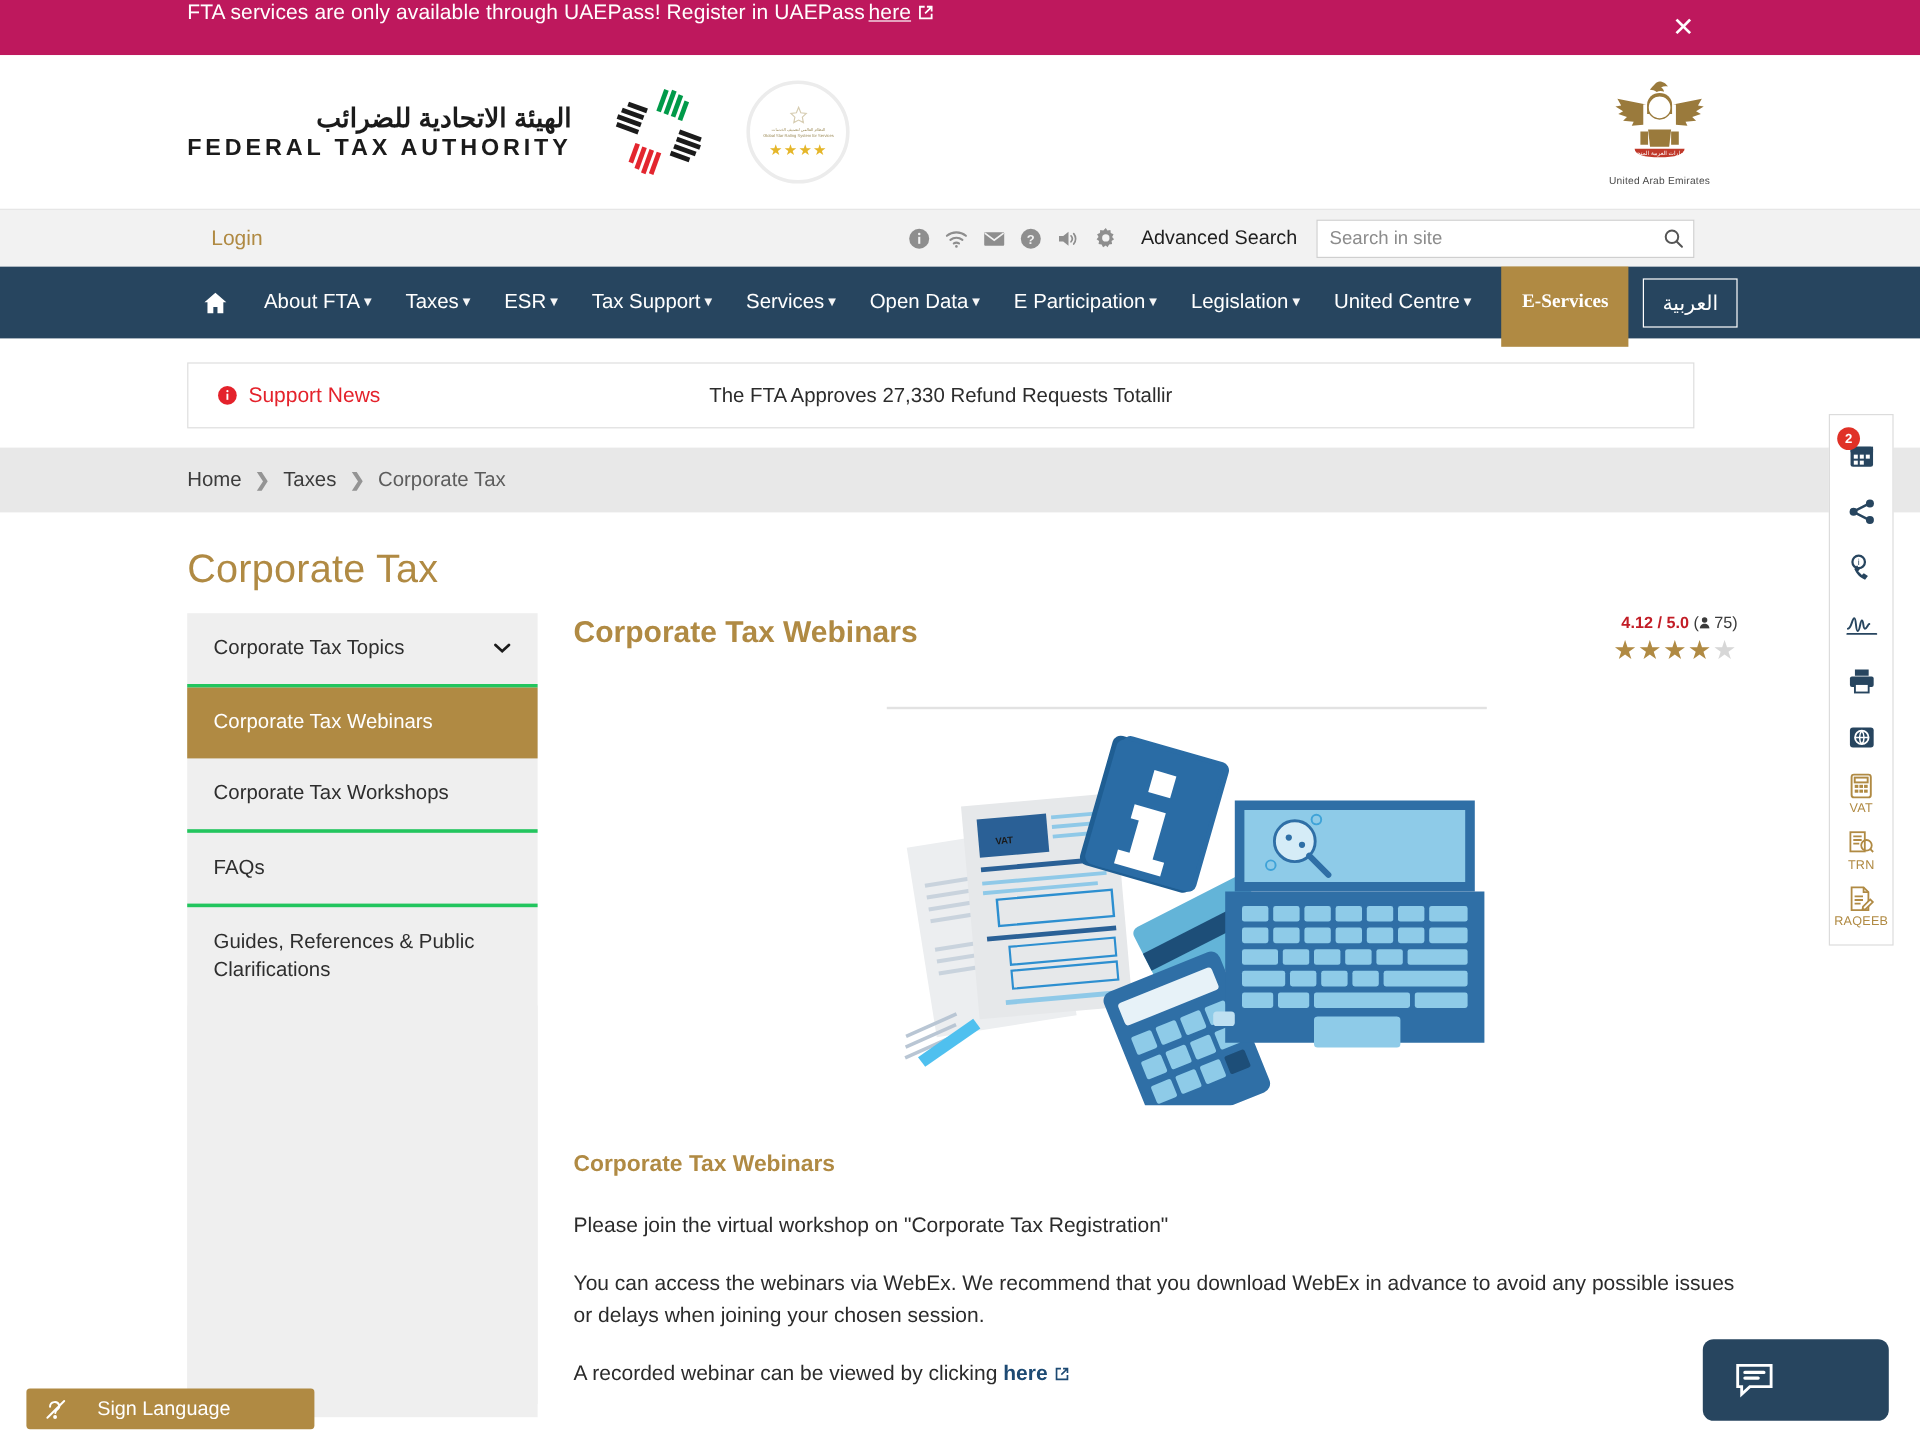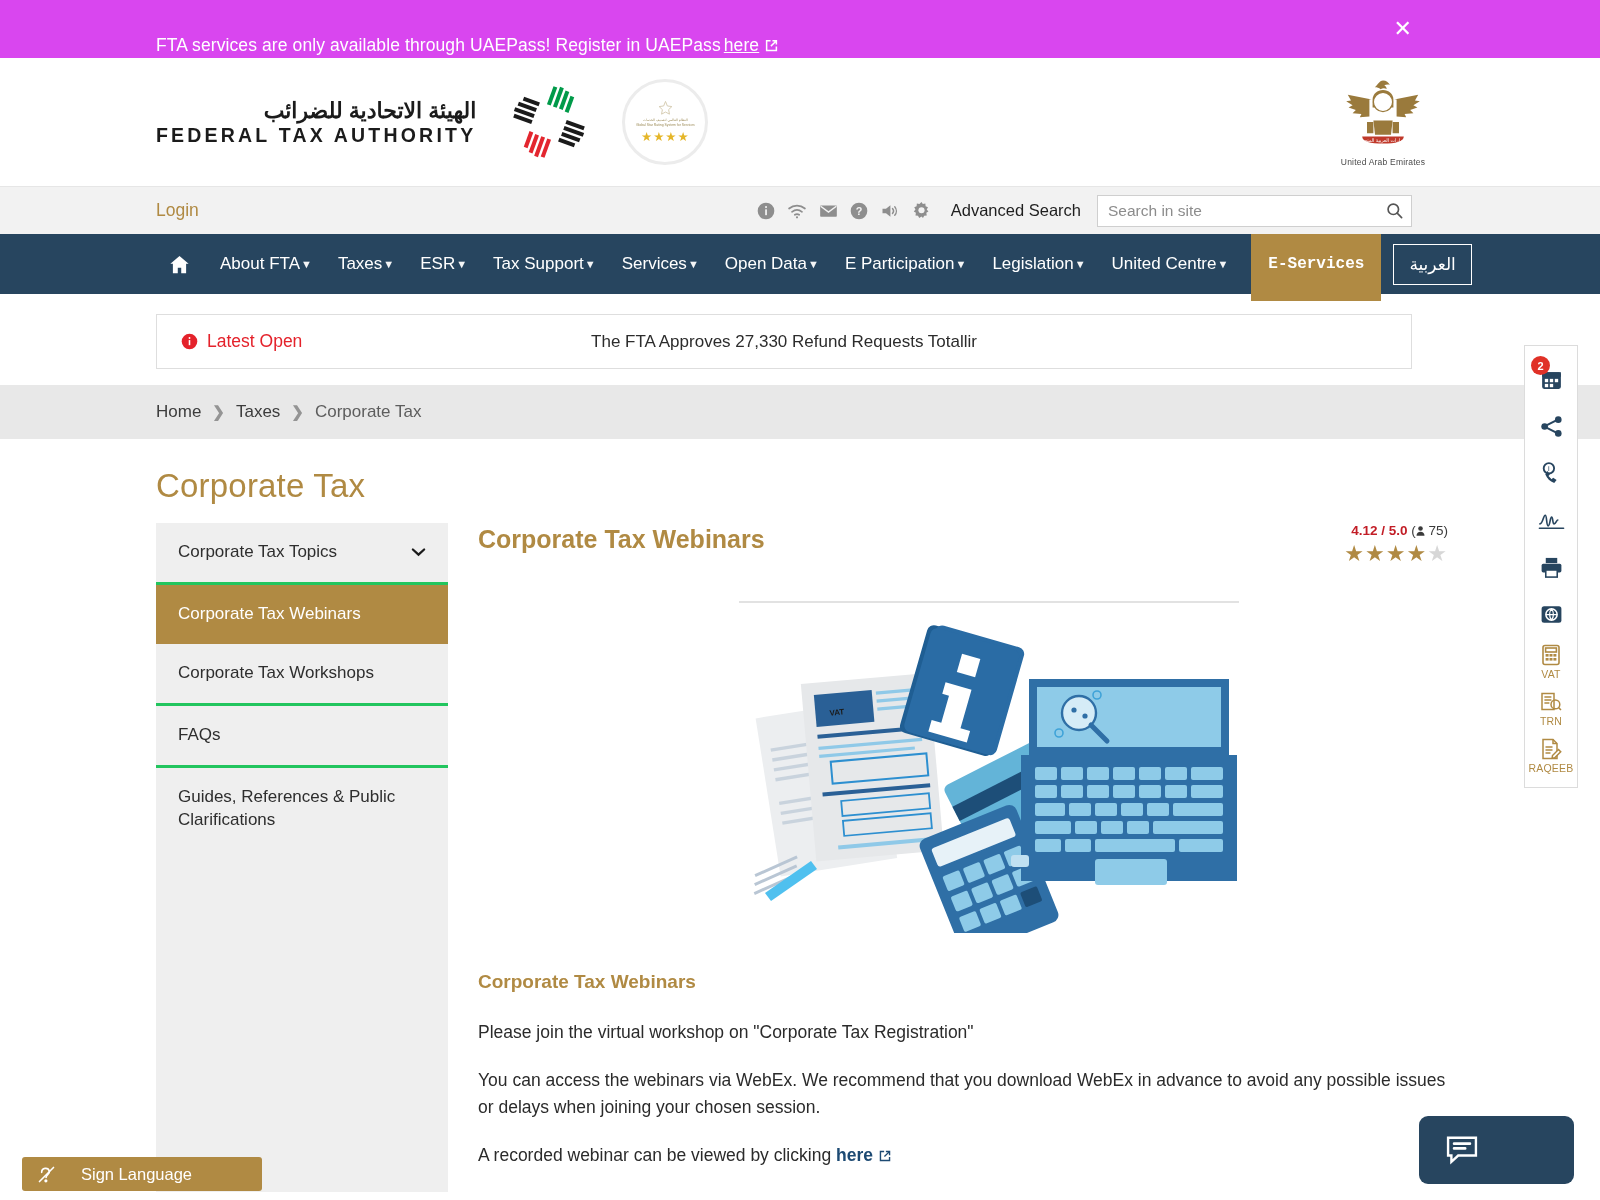--- a/index.html
+++ b/index.html
@@ -6,25 +6,25 @@
   html, body {
     width: 1600px; height: 1200px;
     font-family: "Liberation Sans", sans-serif;
     background: #ffffff;
     overflow: hidden;
   }
   body { position: relative; }
 
   
   .alert-bar {
-    background: #d946ef;
+    background: #be185d;
     color: #ffffff;
-    height: 58px;
+    height: 46px;
     display: flex;
-    align-items: flex-end;
+    align-items: flex-start;
     position: relative;
   }
   .alert-text {
     margin-left: 156px;
     font-size: 17.5px;
     letter-spacing: .1px;
   }
   .alert-link {
     color: #ffffff;
     text-decoration: underline;
@@ -79,20 +79,21 @@
   .uae-cap {
     font-size: 8.5px; color: #4a4a4a; margin-top: 2px;
     letter-spacing: .2px;
   }
 
   
   .util-bar {
     height: 48px; background: #f2f2f2;
     display: flex; align-items: center; position: relative;
     border-top: 1px solid #e6e6e6;
+    padding-left: 20px;
   }
   .login-link {
     margin-left: 156px; color: #b08a43; font-size: 17.5px; cursor: pointer;
   }
   .util-right {
     position: absolute; right: 188px; top: 50%; transform: translateY(-50%);
     display: flex; align-items: center; gap: 0;
   }
   .util-ico {
     width: 31px; height: 26px; display: flex; align-items: center;
@@ -130,21 +131,21 @@
   }
   .nav-item {
     color: #ffffff; font-size: 17px; padding: 0 13px; height: 100%;
     display: flex; align-items: center; gap: 1px; cursor: pointer;
     white-space: nowrap;
   }
   .caret { font-size: 11px; opacity: .95; }
   .eserv {
     background: #b08a43; color: #fff; font-weight: bold; font-size: 16px;
     padding: 28px 17px; margin-left: 10px; cursor: pointer;
-    font-family: Liberation Mono, monospace;
+    font-family: Liberation Serif, serif;
   }
   .arabic-btn {
     border: 1px solid #ffffff; color: #fff; font-size: 17px;
     padding: 9px 15px; margin-left: 12px; cursor: pointer;
     direction: rtl;
   }
 
   
   .news-wrap {
     margin: 20px 188px 0 156px; height: 55px; border: 1px solid #dedede;
@@ -445,21 +446,21 @@
   </div>
 </div>
 
 <div class="news-wrap">
   <div class="news-label">
     <svg width="17" height="17" viewBox="0 0 24 24" fill="#e4222b">
         <circle cx="12" cy="12" r="11"></circle>
         <rect x="10.9" y="10" width="2.2" height="7.2" fill="#fff"></rect>
         <circle cx="12" cy="7" r="1.3" fill="#fff"></circle>
       </svg>
-    <span>Latest Open</span>
+    <span>Support News</span>
   </div>
   <div class="news-item">The FTA Approves 27,330 Refund Requests Totallir</div>
 </div>
 
 <div class="crumb-bar">
   <div class="crumbs">
     <a>Home</a>
     <span class="crumb-sep">❯</span>
     <a>Taxes</a>
     <span class="crumb-sep">❯</span>

